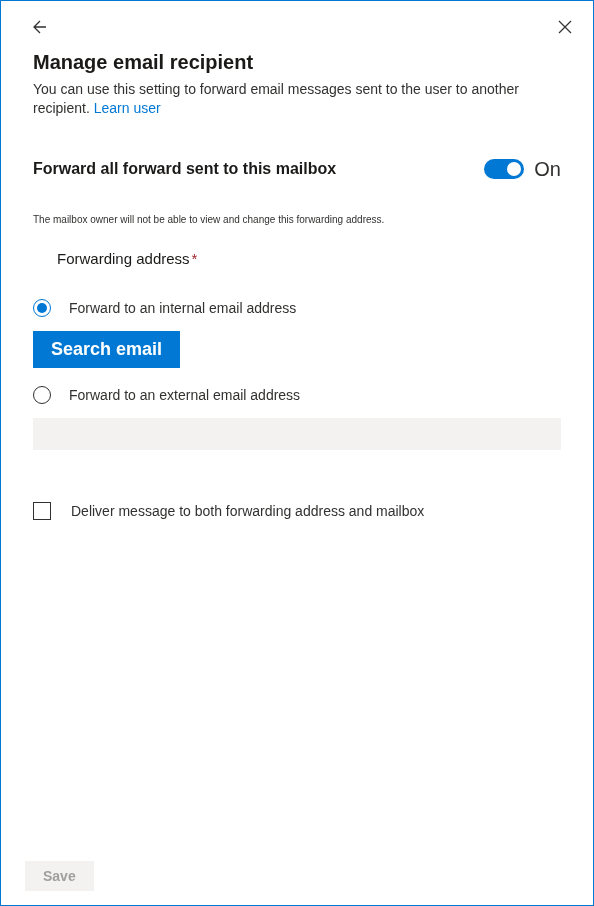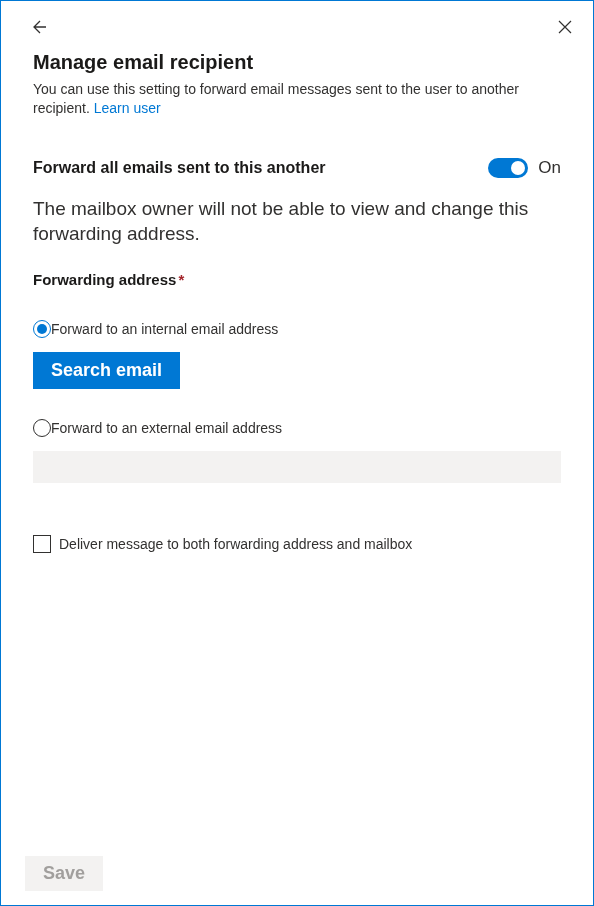--- a/index.html
+++ b/index.html
@@ -64,39 +64,40 @@
       background: #0078d4;
       border-radius: 10px;
       position: relative;
       cursor: pointer;
     }
     .toggle .thumb {
       width: 14px; height: 14px;
       background: #fff; border-radius: 50%;
       position: absolute; top: 3px; right: 3px;
     }
-    .toggle-text { font-size: 17px; color: #323130; }
+    .toggle-text { font-size: 20px; color: #323130; }
     .helper {
-      font-size: 19px;
-      color: #323130;
-      margin-top: 18px;
+      font-size: 10px;
+      color: #323130;
+      margin-top: 32px;
       line-height: 1.35;
     }
     .field-label {
       font-size: 15px;
-      font-weight: 700;
+      font-weight: 400;
       color: #1b1a19;
       margin-top: 24px;
+      margin-left: 24px;
     }
     .req { color: #a4262c; margin-left: 2px; }
     .radio-row {
-      display: flex; align-items: center; gap: 0;
+      display: flex; align-items: center; gap: 18px;
       margin-top: 32px; cursor: pointer;
     }
-    .radio-row.ext { margin-top: 30px; }
+    .radio-row.ext { margin-top: 18px; }
     .radio {
       width: 18px; height: 18px;
       border: 1.5px solid #323130;
       border-radius: 50%;
       display: flex; align-items: center; justify-content: center;
       flex-shrink: 0;
     }
     .radio.checked { border-color: #0078d4; }
     .radio.checked .dot {
       width: 10px; height: 10px;
@@ -116,39 +117,39 @@
     }
     .ext-input {
       width: 100%; height: 32px;
       background: #f3f2f1;
       border: none;
       margin-top: 14px;
       font-family: inherit; font-size: 14px;
       padding: 0 8px;
     }
     .check-row {
-      display: flex; align-items: center; gap: 8px;
+      display: flex; align-items: center; gap: 20px;
       margin-top: 52px; cursor: pointer;
     }
     .checkbox {
       width: 18px; height: 18px;
       border: 1px solid #323130;
       flex-shrink: 0;
     }
     .check-label { font-size: 14px; color: #323130; }
     .footer {
       position: absolute;
       left: 0; right: 0; bottom: 0;
       padding: 14px 24px;
     }
     .save-btn {
       background: #f3f2f1;
       color: #a19f9d;
       border: none;
-      font-size: 18px;
+      font-size: 14px;
       font-weight: 600;
       padding: 7px 18px;
       font-family: inherit;
       cursor: default;
     }
   </style>
 </head>
 <body>
 
 <div class="topbar">
@@ -164,21 +165,21 @@
   </div>
 </div>
 
 <div class="content">
   <h1 class="title">Manage email recipient</h1>
   <p class="desc">
     <span>You can use this setting to forward email messages sent to the user to another recipient. </span><a class="link">Learn user</a>
   </p>
 
   <div class="toggle-row">
-    <div class="toggle-label">Forward all emails sent to this another</div>
+    <div class="toggle-label">Forward all forward sent to this mailbox</div>
     <div class="toggle-wrap">
       <div class="toggle">
         <div class="thumb"></div>
       </div>
       <span class="toggle-text">On</span>
     </div>
   </div>
 
   <p class="helper">The mailbox owner will not be able to view and change this forwarding address.</p>
 

